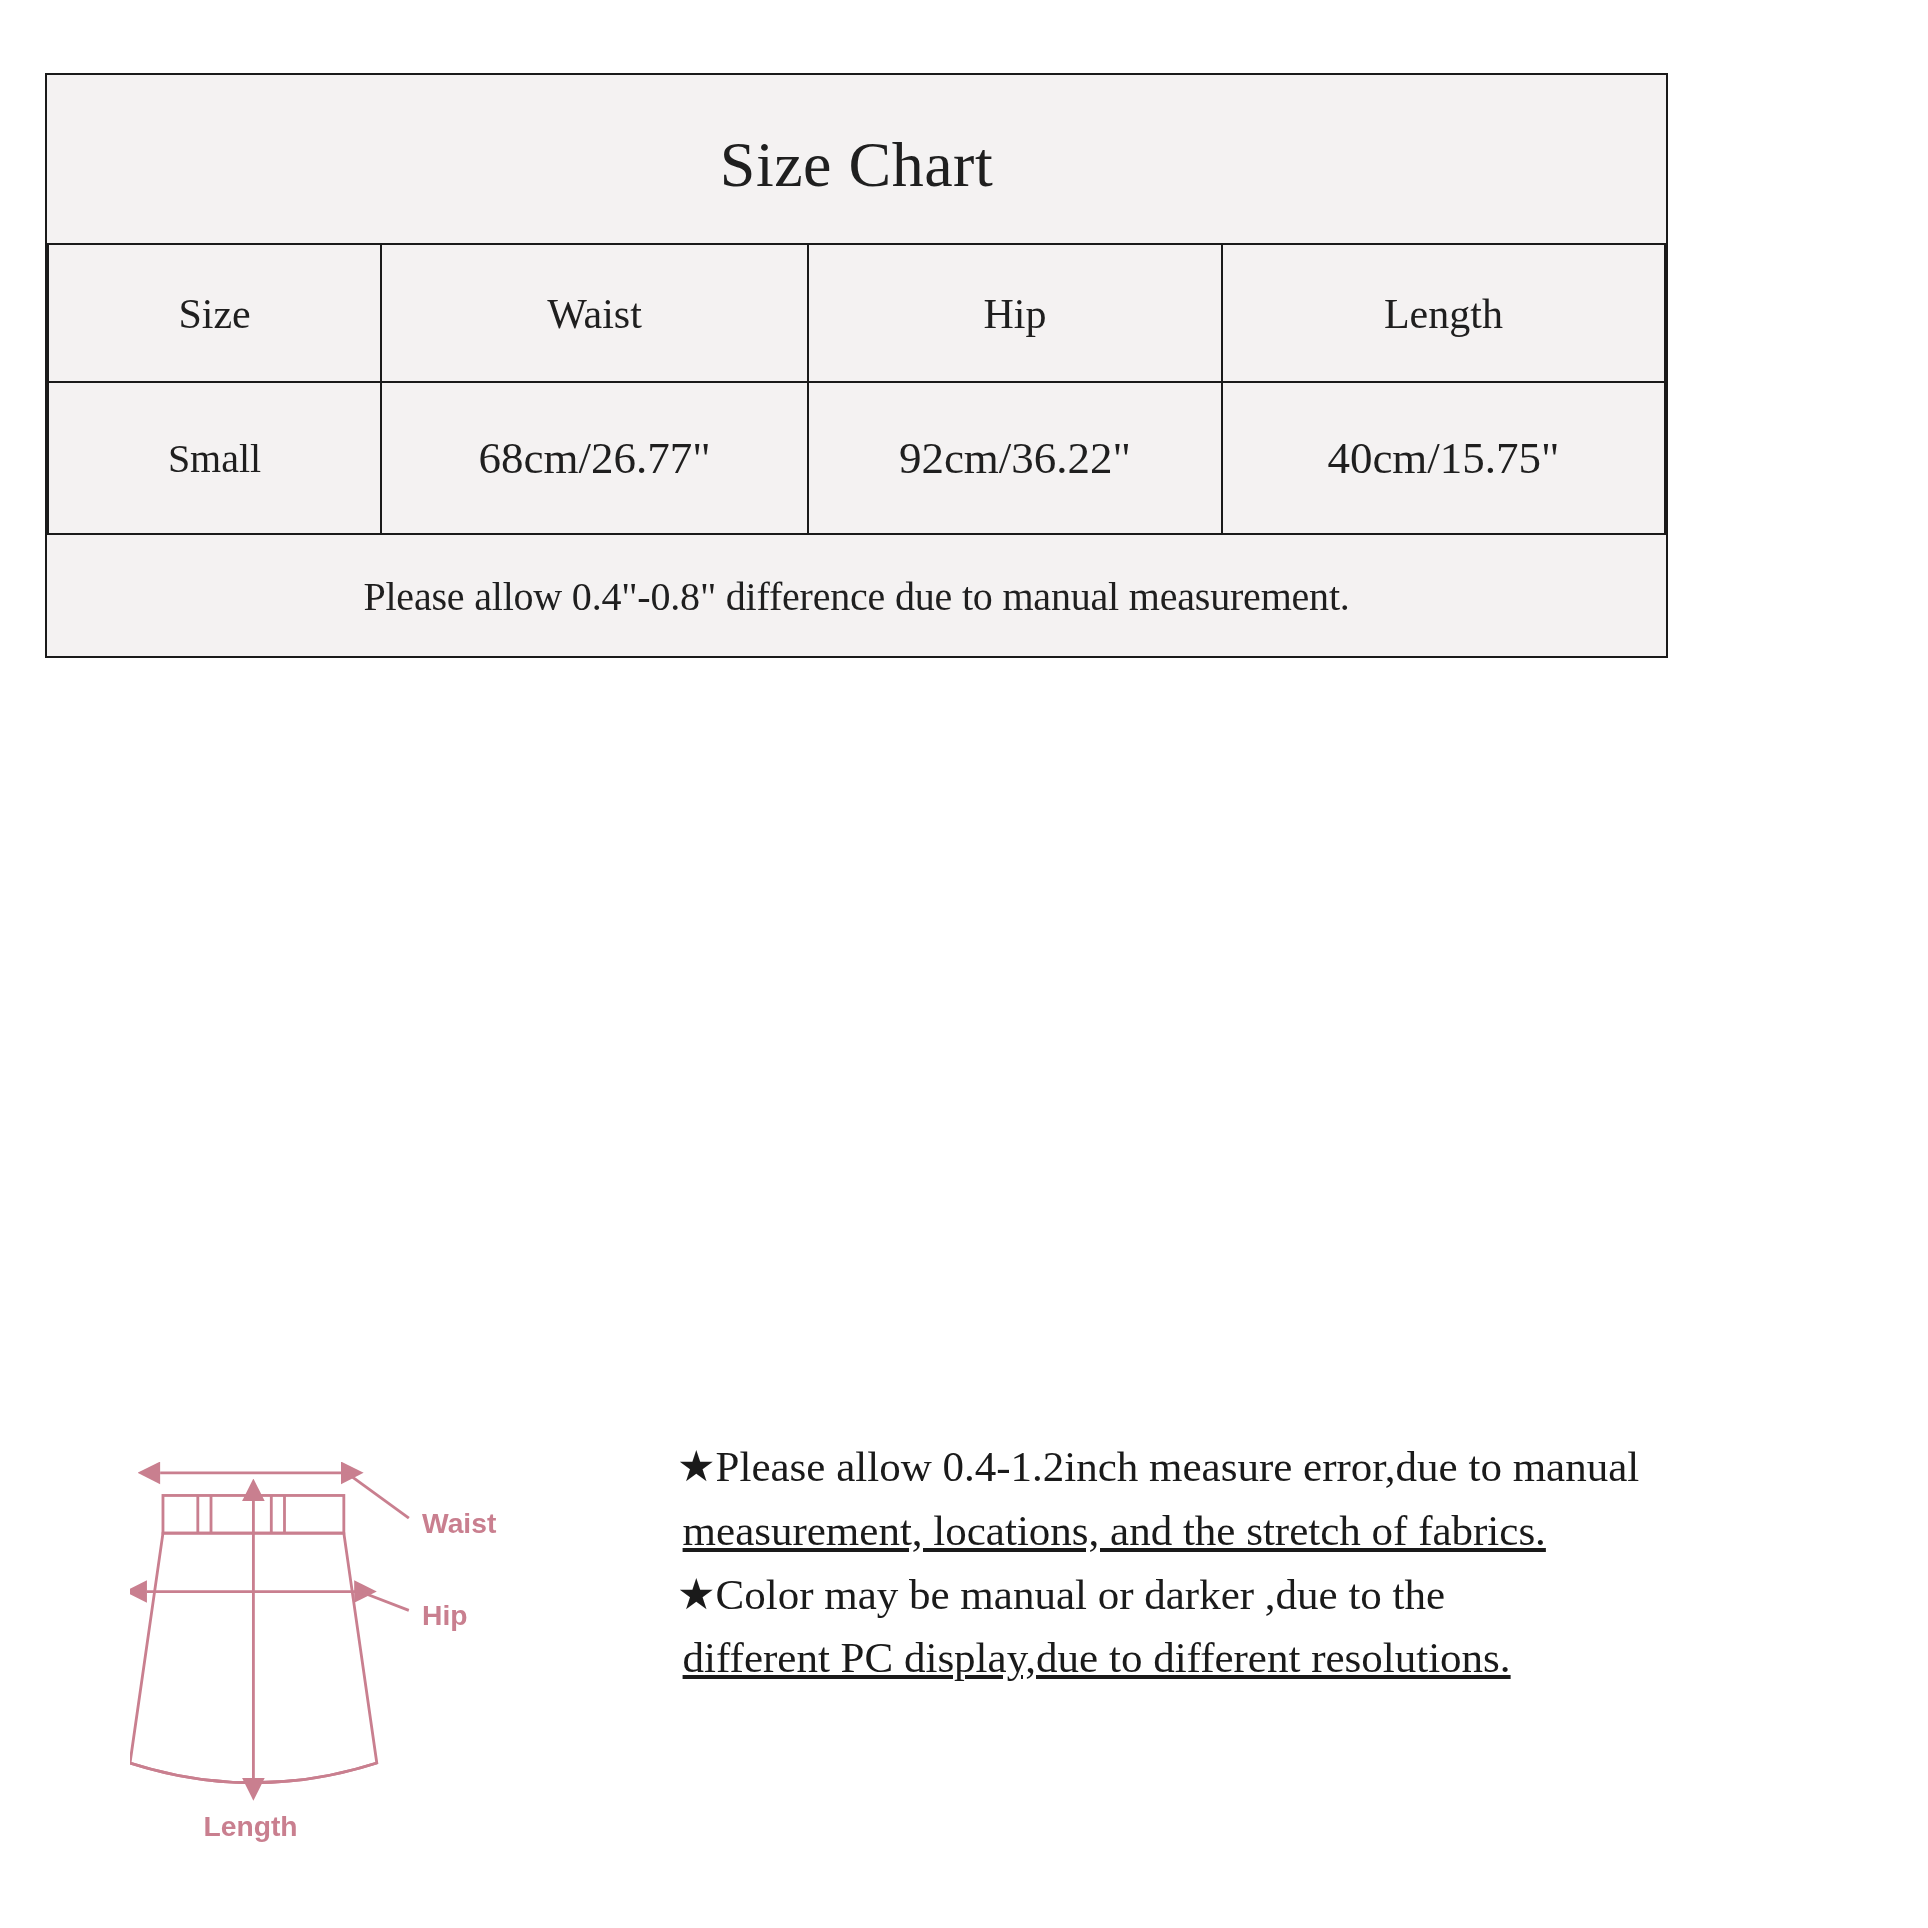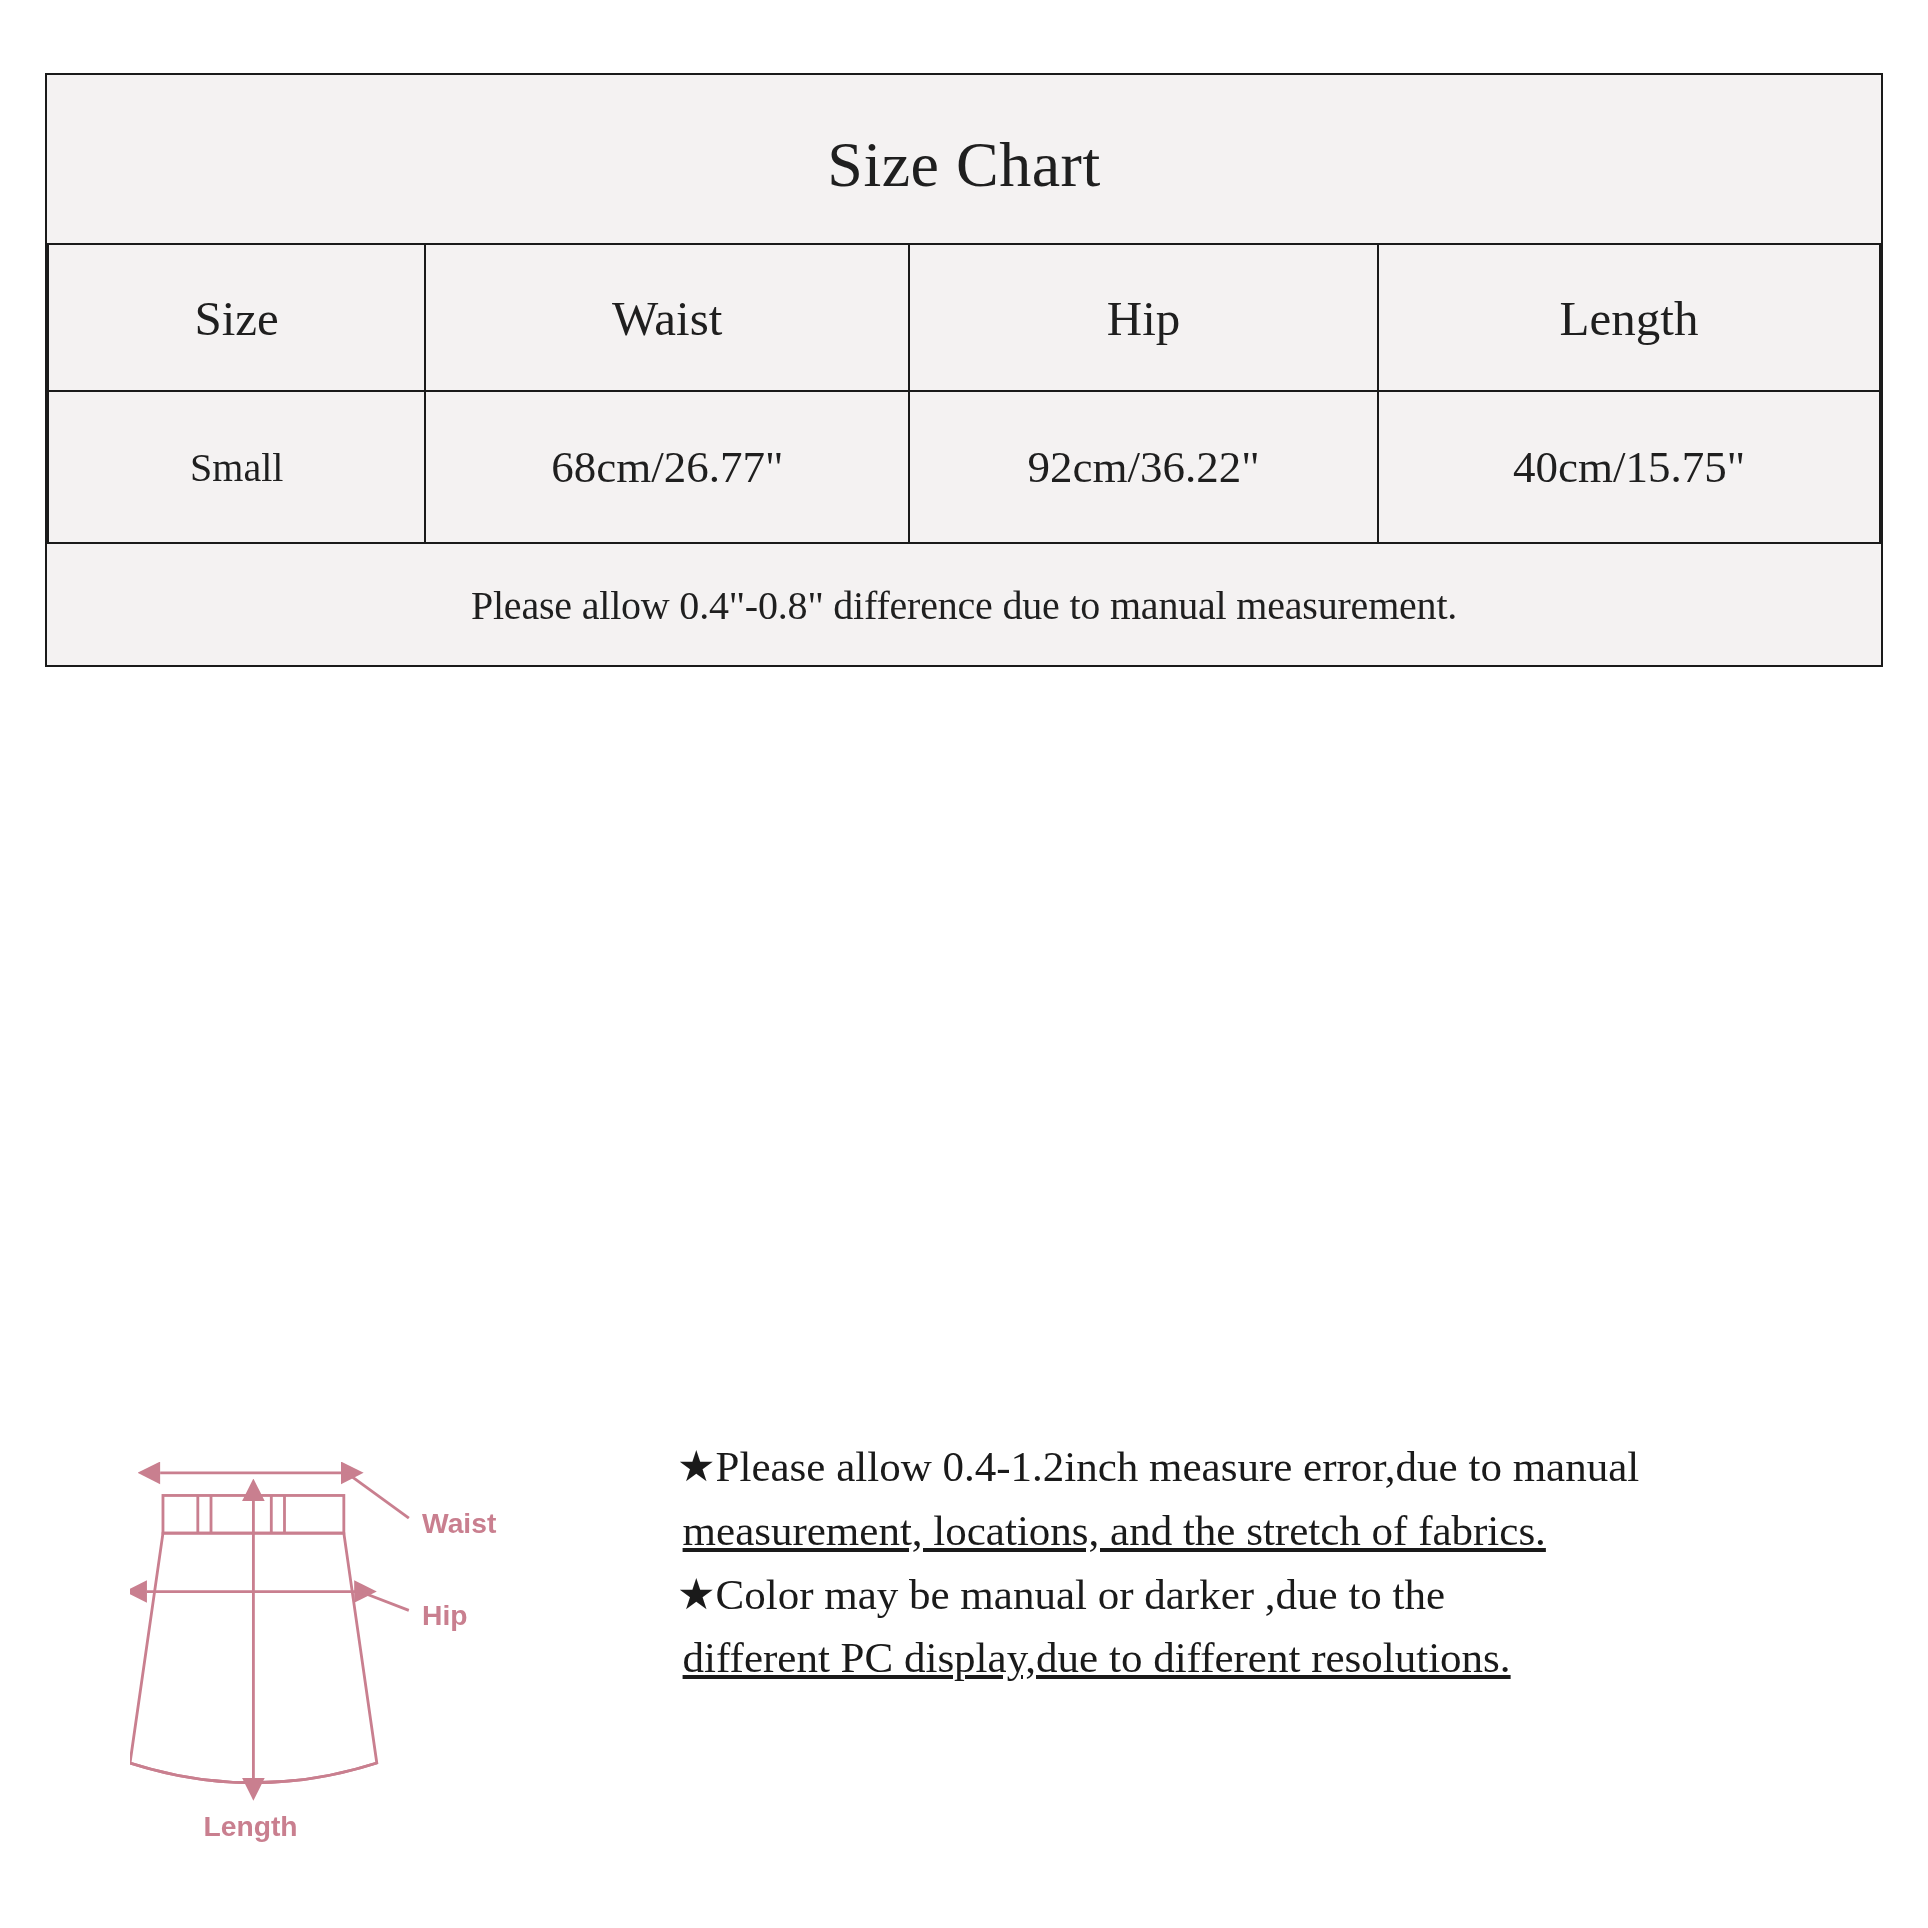--- a/index.html
+++ b/index.html
@@ -20,21 +20,21 @@
     width: 1928px;
     height: 1928px;
     box-sizing: border-box;
   }
 
   
   .chart-wrap {
     position: absolute;
     left: 45px;
     top: 73px;
-    width: 1838px;
+    width: 1623px;
     border: 2.8px solid #1a1a1a;
     box-sizing: border-box;
     background: #f4f2f2;
   }
 
   table.size-chart {
     width: 100%;
     border-collapse: collapse;
     table-layout: fixed;
   }
@@ -52,21 +52,21 @@
   .title-cell {
     border: none !important;
     border-bottom: 2.8px solid #1a1a1a !important;
     font-size: 64px;
     line-height: 1.1;
     padding: 55px 0 43px 0;
     letter-spacing: 0.5px;
   }
 
   .head-cell {
-    font-size: 49px;
+    font-size: 42px;
     padding: 45px 0 43px 0;
   }
 
   .data-cell {
     font-size: 45px;
     padding: 49px 5.6px 49px 5.6px;
     white-space: nowrap;
   }
 
   .size-name {

